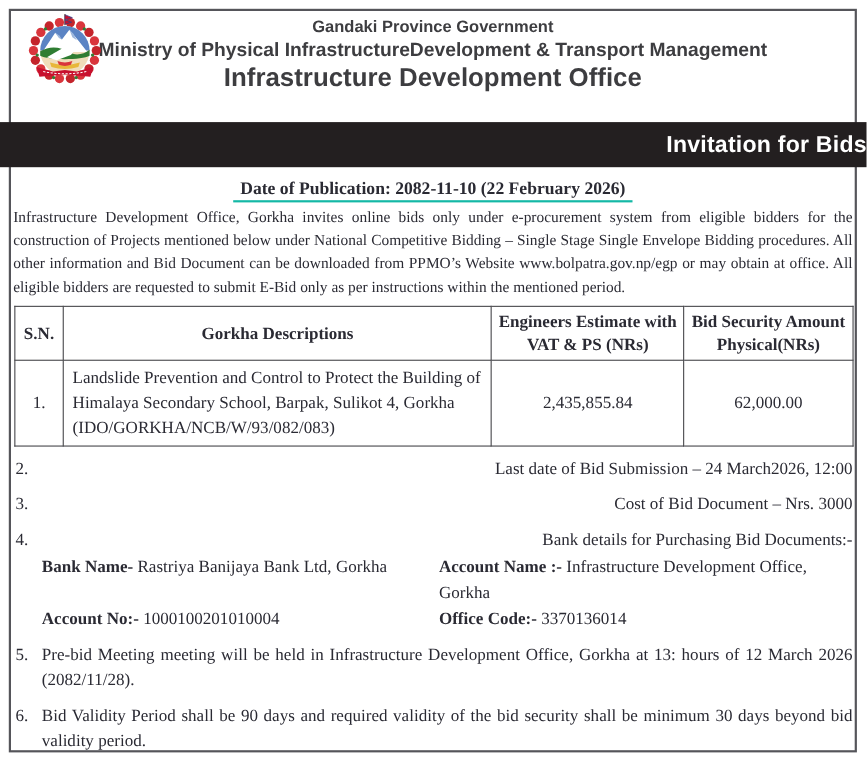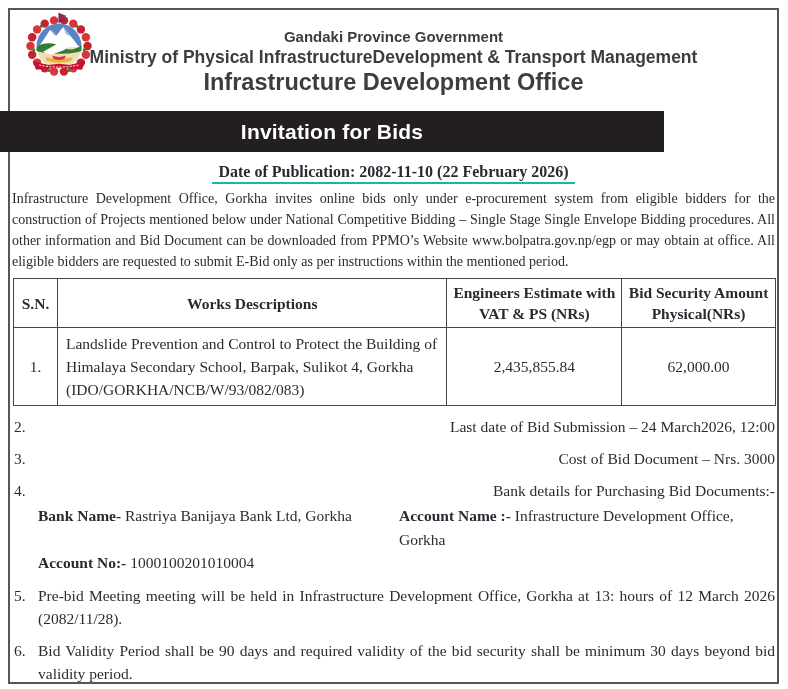--- a/index.html
+++ b/index.html
@@ -8,30 +8,30 @@
 
   .page { position:relative; width:788px; height:689px; background:#fff; overflow:hidden; }
 
   
   .frame { position:absolute; left:8px; top:8px; width:771px; height:676px;
            border:2px solid #55555a; pointer-events:none; }
 
   
   .header { position:absolute; left:10px; top:10px; width:767px; text-align:center;
             font-family:"Liberation Sans", sans-serif; font-weight:bold; color:#3d3d40; }
-  .header .gov   { font-size:15px; line-height:19px; padding-top:17px; }
+  .header .gov   { font-size:15px; line-height:19px; padding-top:5px; }
   .header .min   { font-size:17.5px; line-height:22px; }
   .header .off   { font-size:23.5px; line-height:28px; }
   .header .dist  { font-size:15px; line-height:19px;margin-top:40px; }
 
   .logo { position:absolute; left:25px; top:12px; width:68px; height:68px; }
 
   
-  .banner { position:absolute; left:0; top:111px; width:664px; height:41px;
-            background:#231f20; color:#ffffff; text-align:center;
+  .banner { position:absolute; left:0; top:111px; width:788px; height:41px;
+            background:#231f20; color:#ffffff; text-align:right;
             font-family:"Liberation Sans", sans-serif; font-weight:bold;
             font-size:21px; line-height:41px; letter-spacing:0.2px; }
 
   
   .main { position:absolute; left:10px; top:158px; width:767px; }
 
   .pubdate { text-align:center; margin-top:4px; font-size:16px; font-weight:bold; line-height:20px; }
   .pubdate span { border-bottom:2px solid #14b8a6; padding:0 6px 2px 6px; }
 
   .intro { margin:6px 2px 0 2px; font-size:14px; line-height:21px; text-align:justify; }
@@ -133,21 +133,21 @@
     <div class="pubdate">
       <span>Date of Publication: 2082-11-10 (22 February 2026)</span>
     </div>
 
     <p class="intro">Infrastructure Development Office, Gorkha invites online bids only under e-procurement system from eligible bidders for the construction of Projects mentioned below under National Competitive Bidding – Single Stage Single Envelope Bidding procedures. All other information and Bid Document can be downloaded from PPMO’s Website www.bolpatra.gov.np/egp or may obtain at office. All eligible bidders are requested to submit E-Bid only as per instructions within the mentioned period.</p>
 
     <table class="bids">
       <tbody>
           <tr>
         <th class="c-sn">S.N.</th>
-        <th class="c-desc">Works Descriptions</th>
+        <th class="c-desc">Gorkha Descriptions</th>
         <th class="c-est">Engineers Estimate with VAT &amp;  PS (NRs)</th>
         <th class="c-sec">Bid Security Amount Physical(NRs)</th>
       </tr>
       <tr>
         <td class="c-sn">1.</td>
         <td class="c-desc">Landslide Prevention and Control to Protect the Building of Himalaya Secondary School, Barpak, Sulikot 4, Gorkha (IDO/GORKHA/NCB/W/93/082/083)</td>
         <td class="c-est">2,435,855.84</td>
         <td class="c-sec">62,000.00</td>
       </tr>
     </tbody>
@@ -166,20 +166,21 @@
       <span class="txt">Bank details for Purchasing  Bid Documents:-</span>
     </div>
 
     <div class="bank">
       <div class="row">
         <span class="lcol"><b>Bank Name-</b><span> Rastriya Banijaya Bank Ltd, Gorkha</span></span>
         <span><b>Account Name :-</b><span> Infrastructure Development Office, Gorkha</span></span>
       </div>
       <div class="row">
         <span class="lcol"><b>Account No:-</b><span> 1000100201010004</span></span>
+        <span><b>Office Code:-</b><span> 3370136014</span></span>
       </div>
     </div>
 
     <div class="item">
       <span class="num">5.</span>
       <span class="txt just">Pre-bid Meeting meeting will be held in Infrastructure Development Office, Gorkha at 13: hours of 12 March 2026 (2082/11/28).</span>
     </div>
     <div class="item">
       <span class="num">6.</span>
       <span class="txt just">Bid Validity Period shall be 90 days and required validity of the bid security shall be minimum 30 days beyond bid validity period.</span>

